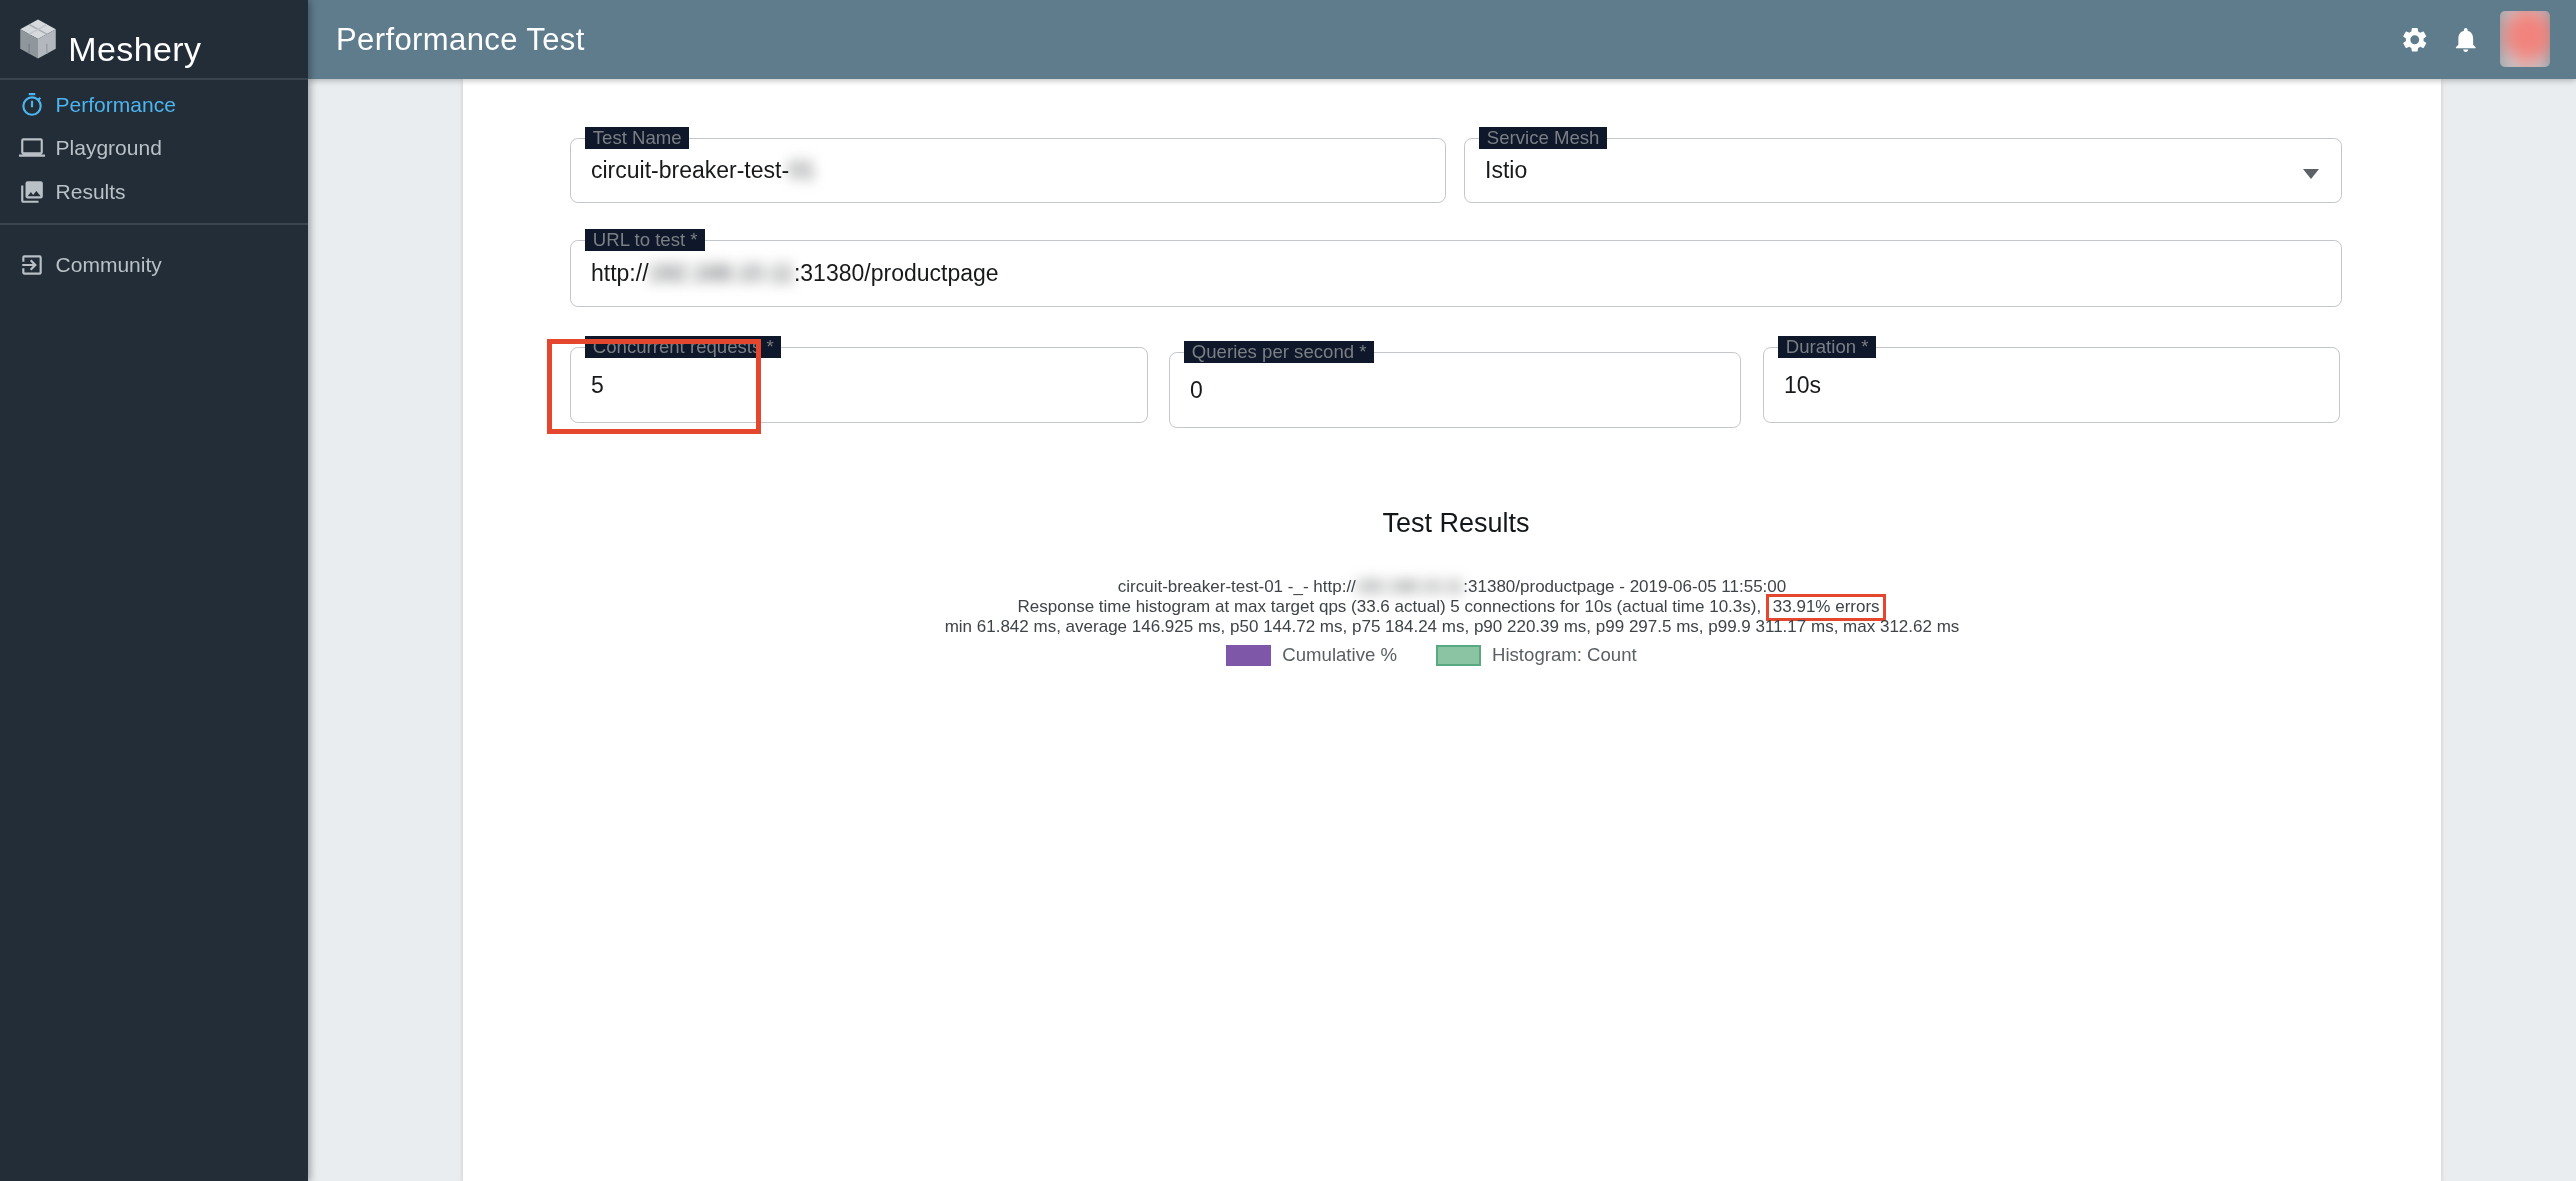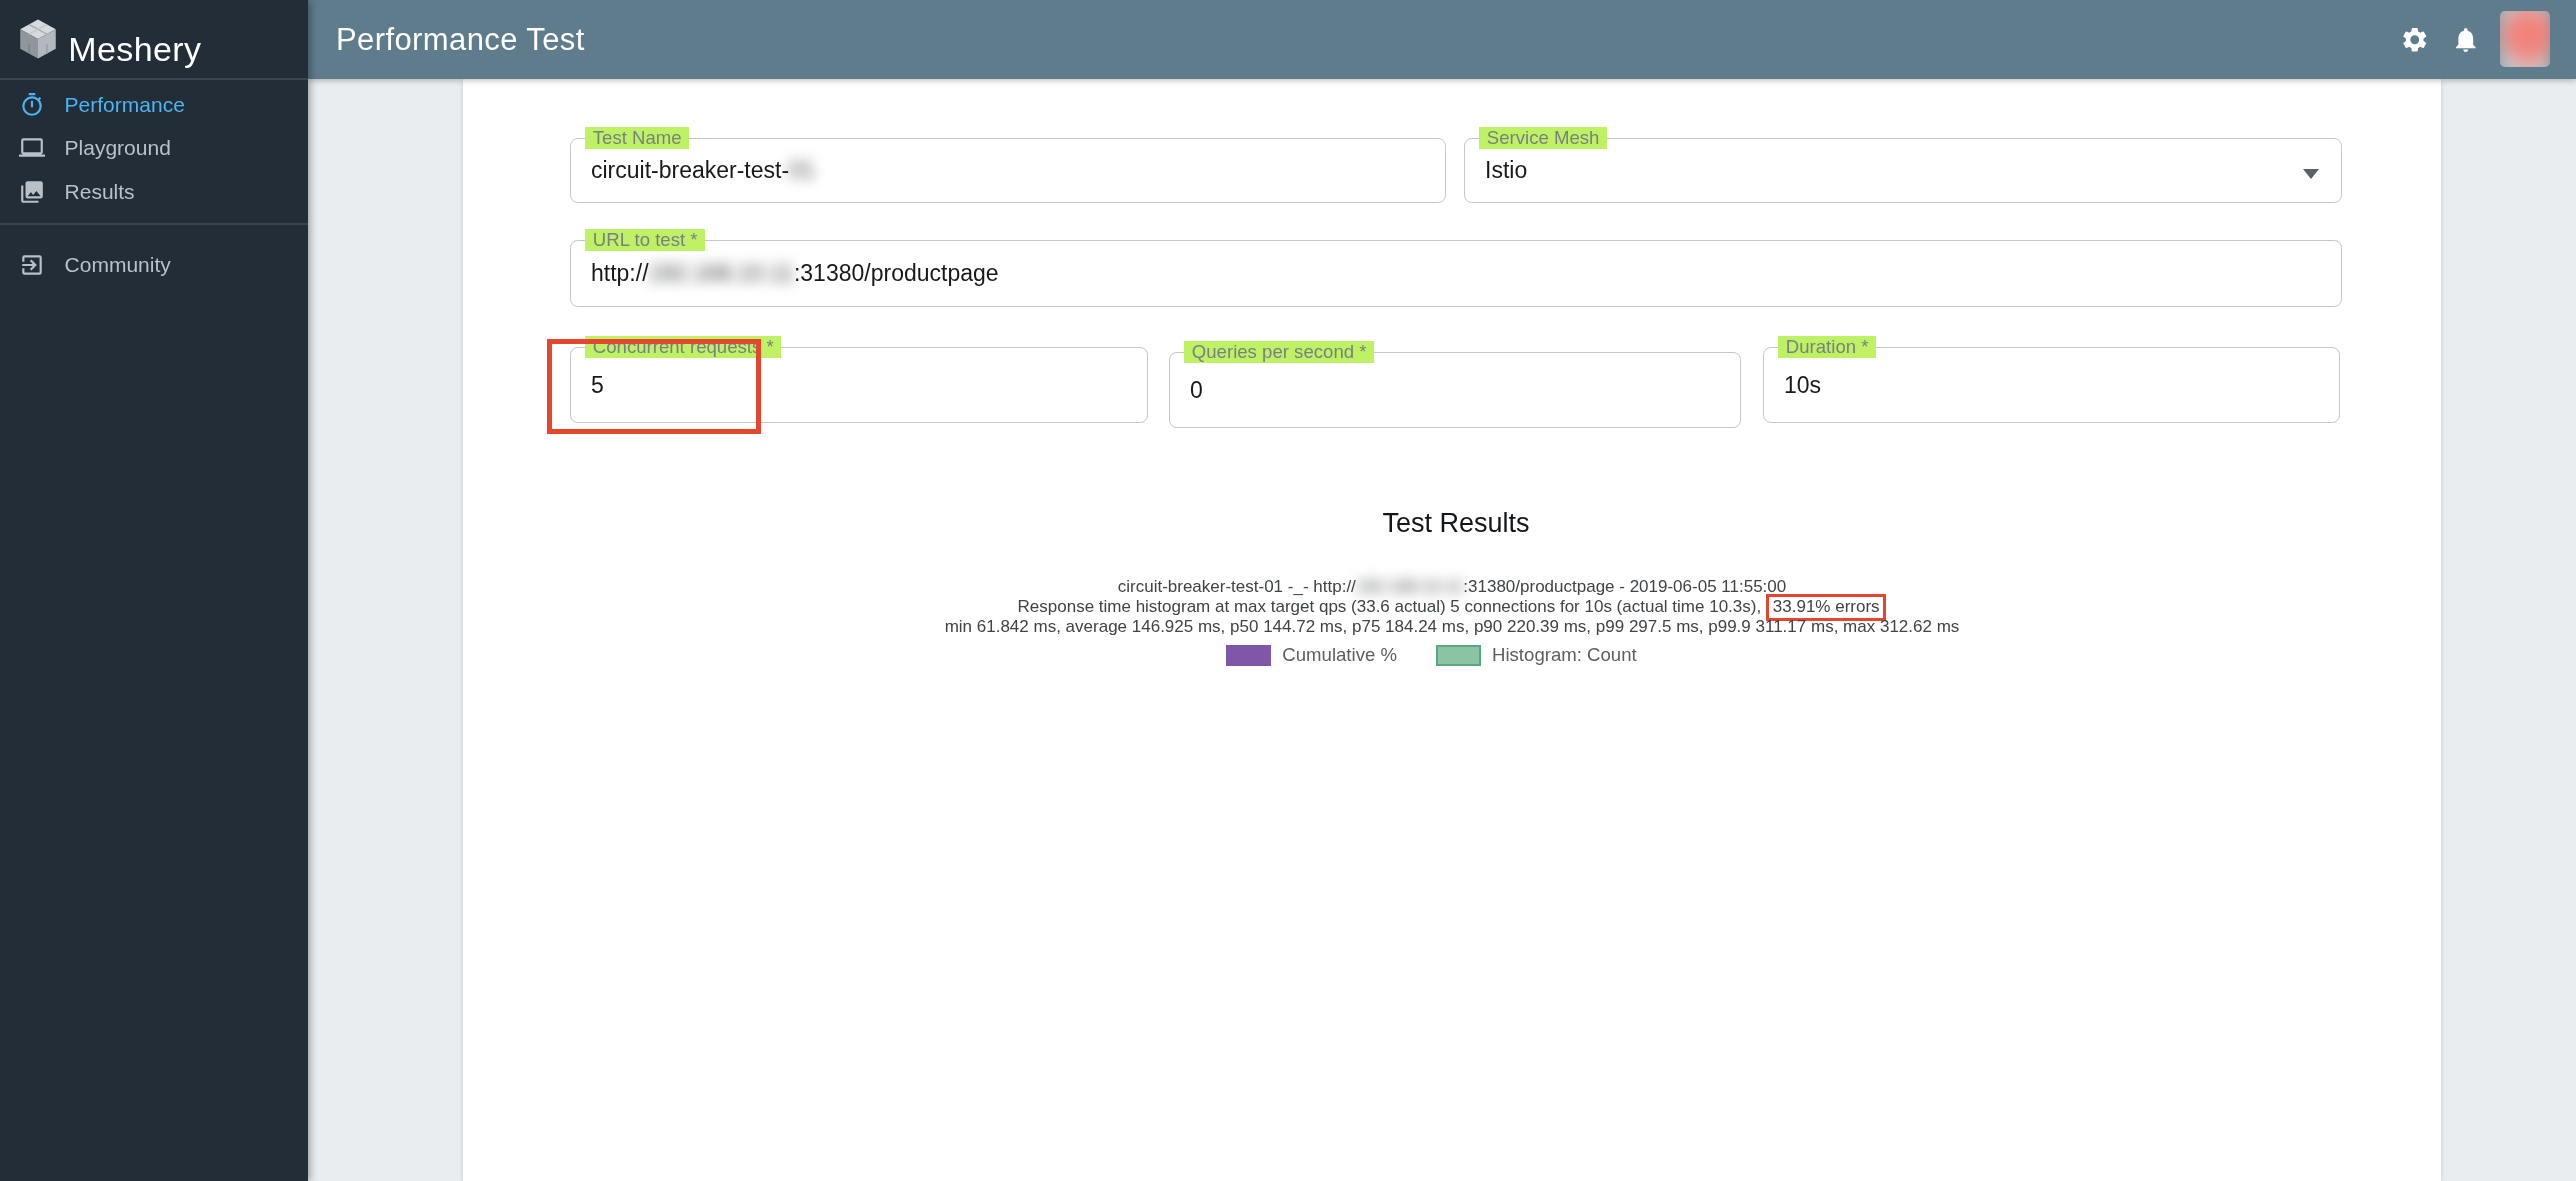--- a/index.html
+++ b/index.html
@@ -12,21 +12,21 @@
   .sidebar { position:absolute; left:0; top:0; width:308px; height:1182px;
              background:#232d37; z-index:30; box-shadow:2.3px 0 7.8px rgba(0,0,0,.35); }
   .brand { position:absolute; left:0; top:0; width:308px; height:78px; display:flex;
            align-items:center; padding-left:17px; cursor:pointer; }
   .brand svg { width:42px; height:42px; }
   .brand-name { color:#ffffff; font-size:34px; font-weight:400; margin-left:9.3px; letter-spacing:0.4px;margin-top:20px; }
   .side-sep { position:absolute; left:0; width:308px; height:1.6px; background:#39444e; }
   .nav-item { position:absolute; left:0; width:308px; height:43px; display:flex;
               align-items:center; padding-left:18.6px; cursor:pointer; }
   .nav-item svg { width:26px; height:26px; flex:none; }
-  .nav-item .nav-label { margin-left:20px; font-size:21px; color:#b9c1c7; }
+  .nav-item .nav-label { margin-left:11px; font-size:21px; color:#b9c1c7; }
   .nav-item.active .nav-label { color:#4cb5f0; }
 
   
   .header { position:absolute; left:308px; top:0; width:2268px; height:79px;
             background:#5f7c8d; z-index:20; box-shadow:0 2.3px 6.2px rgba(0,0,0,.28);
             display:flex; align-items:center; }
   .header-title { color:#ffffff; font-size:31px; font-weight:400; margin-left:28px; letter-spacing:0.4px; }
   .hicon { position:absolute; top:0; width:34px; height:79px; display:flex; align-items:center;
            justify-content:center; cursor:pointer; }
   .hicon svg { width:29.5px; height:29.5px; fill:#ffffff; }
@@ -40,21 +40,21 @@
               linear-gradient(90deg,#8d979e 0%, #c9ced2 30%, #e4b9b4 50%, #c9ced2 72%, #7d878f 100%);
             filter:blur(7px); }
 
   
   .paper { position:absolute; left:463px; top:79px; width:1978px; height:1103px;
            background:#ffffff; z-index:5; box-shadow:0 1.6px 4.7px rgba(0,0,0,.15); }
 
   
   .field { position:absolute; border:1.6px solid #c3c7cb; border-radius:7.8px; background:#fff;
            display:flex; align-items:center; cursor:text; }
-  .flabel { position:absolute; top:-11.6px; left:14px; background:#bef264; padding:0 7.8px;
+  .flabel { position:absolute; top:-11.6px; left:14px; background:#0f172a; padding:0 7.8px;
             font-size:18.6px; color:#7a7f84; white-space:nowrap; }
   .fvalue { font-size:23px; color:#17191b; margin-left:20px; white-space:nowrap; }
   .f-testname { left:570px; top:138px; width:876px; height:65px; }
   .f-servicemesh { left:1464px; top:138px; width:878px; height:65px; cursor:pointer; }
   .f-url { left:570px; top:240px; width:1772px; height:67px; }
   .f-concurrent { left:570px; top:347px; width:578px; height:76px;text-align:center; }
   .f-qps { left:1169px; top:352px; width:572px; height:76px; }
   .f-duration { left:1763px; top:347px; width:577px; height:76px; }
   .select-arrow { position:absolute; right:22px; top:29.5px; width:0; height:0;
                   border-left:8.5px solid transparent; border-right:8.5px solid transparent;

